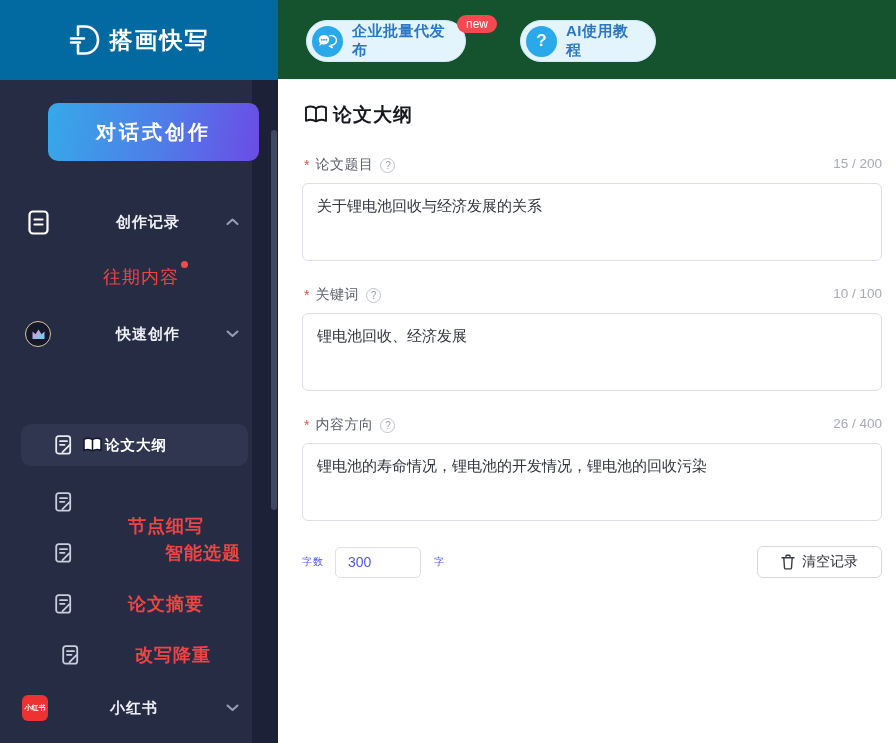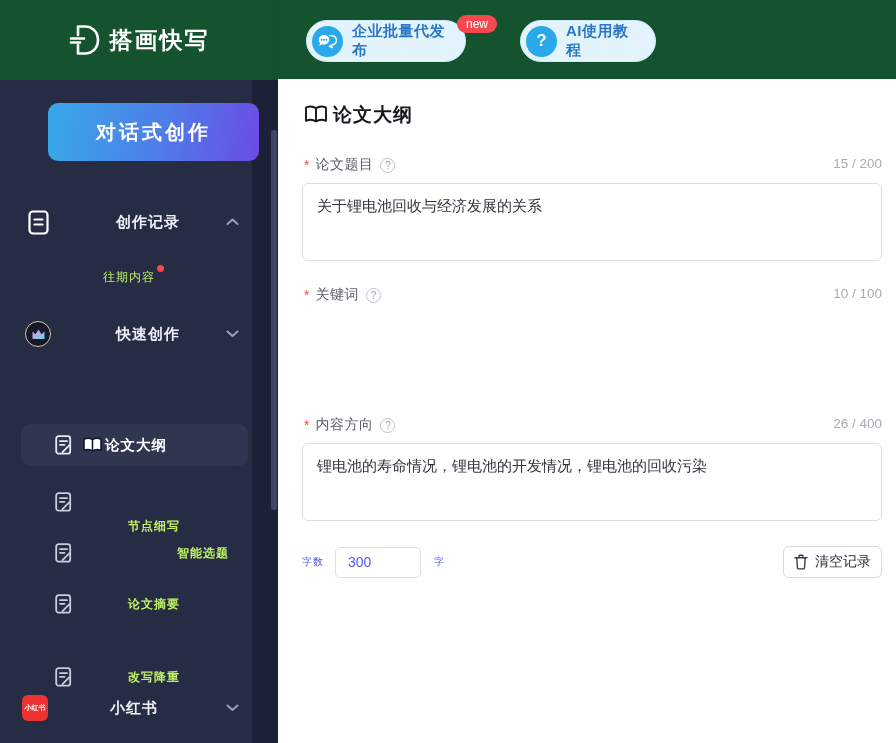--- a/index.html
+++ b/index.html
@@ -2,34 +2,34 @@
 <html><head>
 <meta charset="utf-8">
 <style>
   * { margin:0; padding:0; box-sizing:border-box; }
   html,body { width:896px; height:743px; overflow:hidden; }
   body { font-family:"Liberation Sans","DejaVu Sans",sans-serif; background:#fff; }
   .stage { position:relative; width:896px; height:743px; overflow:hidden; }
 
   
   .sidebar { position:absolute; left:0; top:0; width:278px; height:743px; background:#272c45; }
-  .sidebar-header { position:absolute; left:0; top:0; width:278px; height:80px; background:#14532d;
+  .sidebar-header { position:absolute; left:0; top:0; width:278px; height:80px; background:#0369a1;
                     display:flex; align-items:center; justify-content:center; gap:9px; }
   .logo-text { color:#fff; font-size:23px; font-weight:700; letter-spacing:2px; }
   .scroll-gutter { position:absolute; top:0; right:0; width:26px; height:743px; background:rgba(13,17,35,.38); }
   .scroll-thumb { position:absolute; top:130px; left:271px; width:6px; height:380px; border-radius:3px; background:#404763; }
 
   .cta-btn { position:absolute; left:32px; top:103px; width:211px; height:58px; border:none; cursor:pointer;
              border-radius:10px; background:linear-gradient(100deg,#36a9e9 0%,#4f7ce8 55%,#6b4ce6 100%);
              color:#fff; font-size:20px; font-weight:700; letter-spacing:3px;
              font-family:"Liberation Sans","DejaVu Sans",sans-serif;margin-left:16px; }
 
   .srow { position:absolute; left:0; width:278px; height:34px; display:flex; align-items:center; cursor:pointer;padding-left:48px; }
   .srow .mlabel { color:#eef0f6; font-size:15px; font-weight:600; letter-spacing:1px; }
-  .srow .slabel { color:#bef264; font-size:12px; letter-spacing:1px; }
+  .srow .slabel { color:#ef4444; font-size:18px; letter-spacing:1px; }
   .chev { position:absolute; left:226px; top:50%; transform:translateY(-50%); display:flex; }
   .mi { position:absolute; display:flex; align-items:center; justify-content:center; }
   .seldot { position:relative; }
   .reddot { position:absolute; top:-4px; right:-9px; width:7px; height:7px; border-radius:50%; background:#f5494f; }
   .selected-pill { position:absolute; left:21px; top:424px; width:227px; height:42px; border-radius:10px;
                    background:#303650; display:flex; align-items:center; cursor:pointer; }
   .xhs-badge { width:26px; height:26px; border-radius:6px; background:#ee3131; color:#fff;
                display:flex; align-items:center; justify-content:center; font-size:7px; font-weight:700; }
 
   
@@ -58,21 +58,21 @@
   .counter { position:absolute; right:0; top:1px; color:#a8abb2; font-size:13.5px; }
   .fta { display:block; width:580px; height:78px; margin-top:8px; resize:none; outline:none;
          border:1px solid #dcdfe6; border-radius:6px; padding:11px 14px; color:#2f343c; font-size:15px;
          line-height:1.5; font-family:"Liberation Sans","DejaVu Sans",sans-serif; background:#fff; }
 
   .bottom-row { position:absolute; left:24px; top:466px; width:580px; height:32px; display:flex; align-items:center; }
   .wc-label, .wc-unit { color:#5157e8; font-size:10px; letter-spacing:1px; }
   .wc-input { width:86px; height:31px; margin:0 13px 0 11px; border:1px solid #dcdfe6; border-radius:5px;
               outline:none; padding:0 12px; color:#5157e8; font-size:14px;
               font-family:"Liberation Sans","DejaVu Sans",sans-serif; }
-  .clear-btn { position:absolute; right:0; top:0; height:32px; padding:0 10px; background:#fff;
+  .clear-btn { position:absolute; right:0; top:0; height:32px; padding:0 23px; background:#fff;
                border:1px solid #d6d9e0; border-radius:6px; display:flex; align-items:center; gap:7px;
                color:#303238; font-size:14px; cursor:pointer;
                font-family:"Liberation Sans","DejaVu Sans",sans-serif; }
 </style>
 </head>
 <body>
 
 <div class="stage">
 
   <aside class="sidebar">
@@ -176,21 +176,21 @@
       <span class="mi" style="left:55px;">
         <svg width="18" height="20" viewBox="0 0 18 20" fill="none">
             <rect x="1.2" y="1.2" width="14" height="17.5" rx="2.5" stroke="#c9cedd" stroke-width="1.8"></rect>
             <path d="M5 6.2 h7 M5 9.8 h4.5" stroke="#c9cedd" stroke-width="1.8" stroke-linecap="round"></path>
             <path d="M8.5 16.2 L14.5 10.2 M8.5 16.2 l-1 1" stroke="#c9cedd" stroke-width="1.8" stroke-linecap="round"></path>
           </svg>
       </span>
       <span class="slabel" style="margin-left:80px; font-weight:600;">论文摘要</span>
     </div>
 
-    <div class="srow" style="top:660px;">
+    <div class="srow" style="top:638px;margin-left:7px;">
       <span class="mi" style="left:55px;">
         <svg width="18" height="20" viewBox="0 0 18 20" fill="none">
             <rect x="1.2" y="1.2" width="14" height="17.5" rx="2.5" stroke="#c9cedd" stroke-width="1.8"></rect>
             <path d="M5 6.2 h7 M5 9.8 h4.5" stroke="#c9cedd" stroke-width="1.8" stroke-linecap="round"></path>
             <path d="M8.5 16.2 L14.5 10.2 M8.5 16.2 l-1 1" stroke="#c9cedd" stroke-width="1.8" stroke-linecap="round"></path>
           </svg>
       </span>
       <span class="slabel" style="margin-left:80px; font-weight:600;">改写降重</span>
     </div>
 
@@ -256,20 +256,21 @@
         <textarea class="fta" spellcheck="false" style="">关于锂电池回收与经济发展的关系</textarea>
       </div>
 
       <div class="fgroup" style="top:205px;">
         <div class="lblrow">
           <span class="req">*</span>
           <span class="flabel">关键词</span>
           <span class="help-circ">?</span>
           <span class="counter">10 / 100</span>
         </div>
+        <textarea class="fta" spellcheck="false" style="">锂电池回收、经济发展</textarea>
       </div>
 
       <div class="fgroup" style="top:335px;">
         <div class="lblrow">
           <span class="req">*</span>
           <span class="flabel">内容方向</span>
           <span class="help-circ">?</span>
           <span class="counter">26 / 400</span>
         </div>
         <textarea class="fta" spellcheck="false" style="">锂电池的寿命情况，锂电池的开发情况，锂电池的回收污染</textarea>

